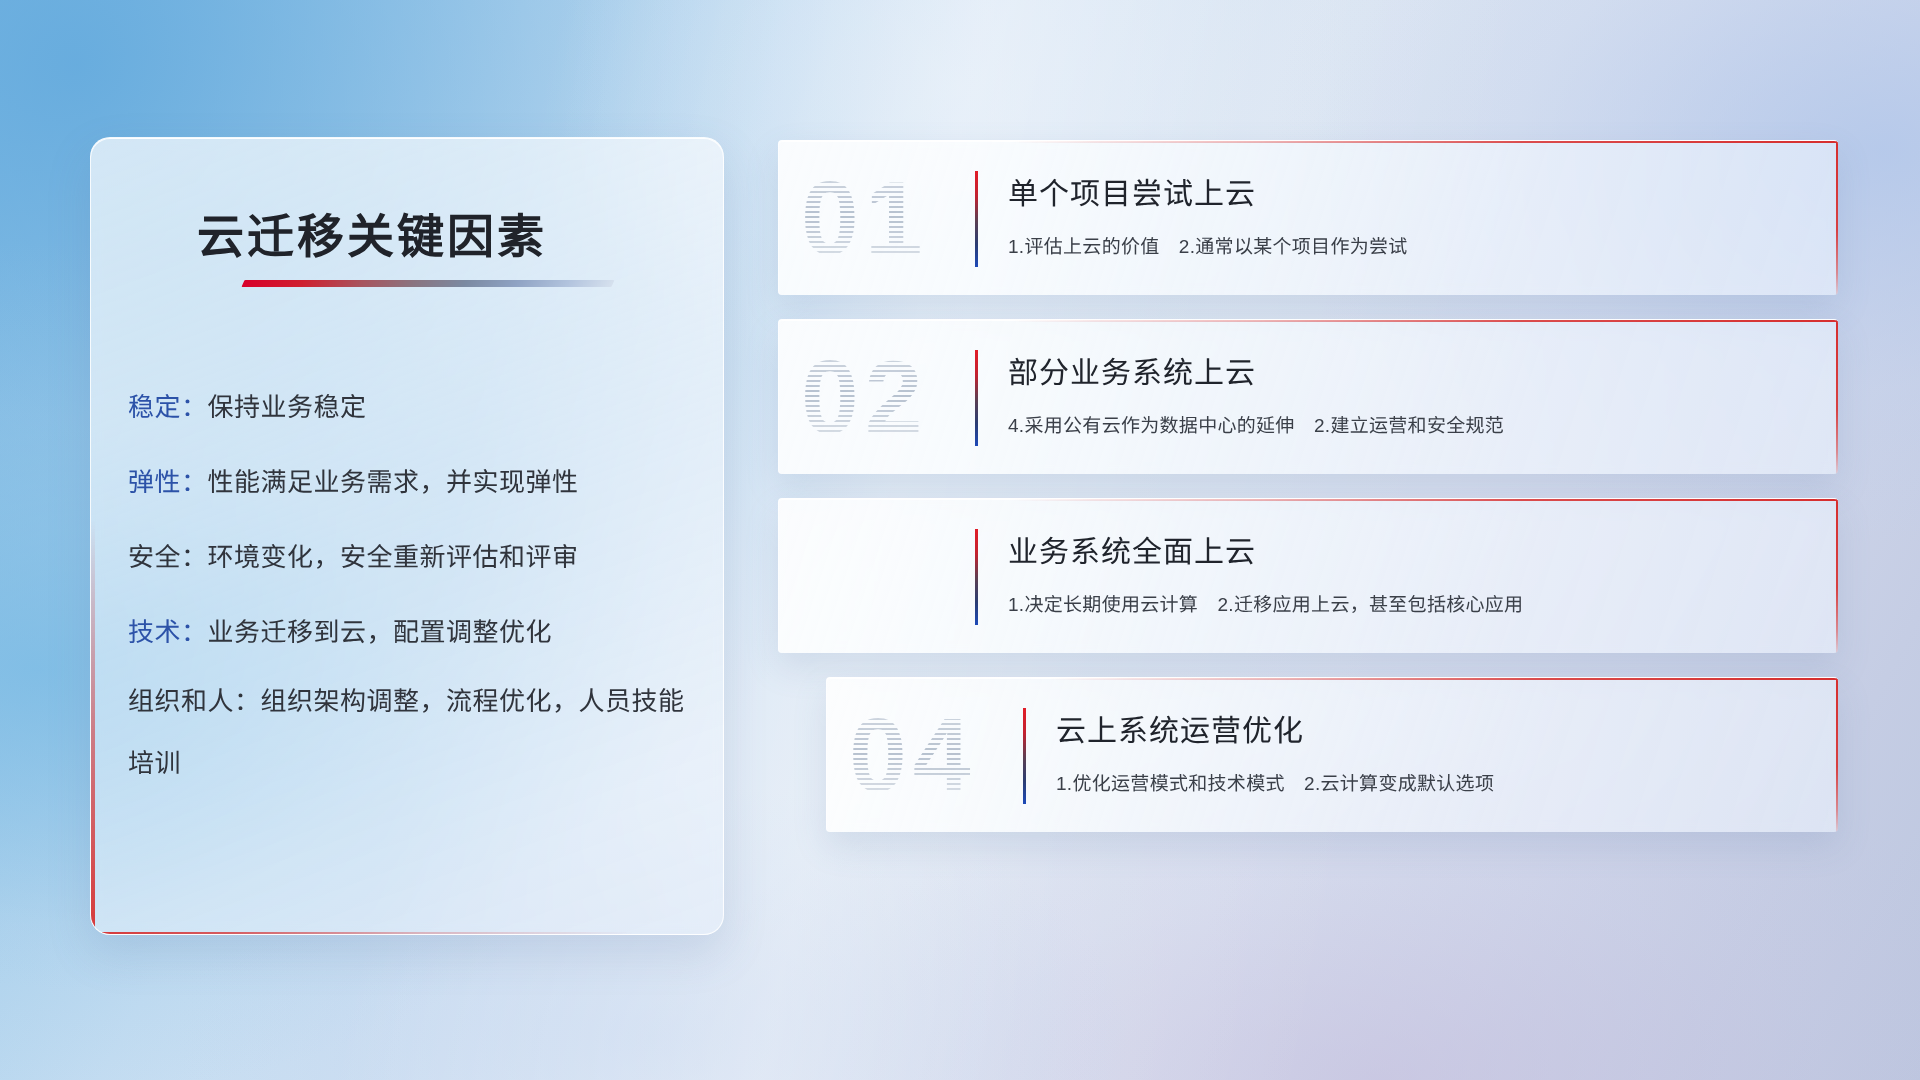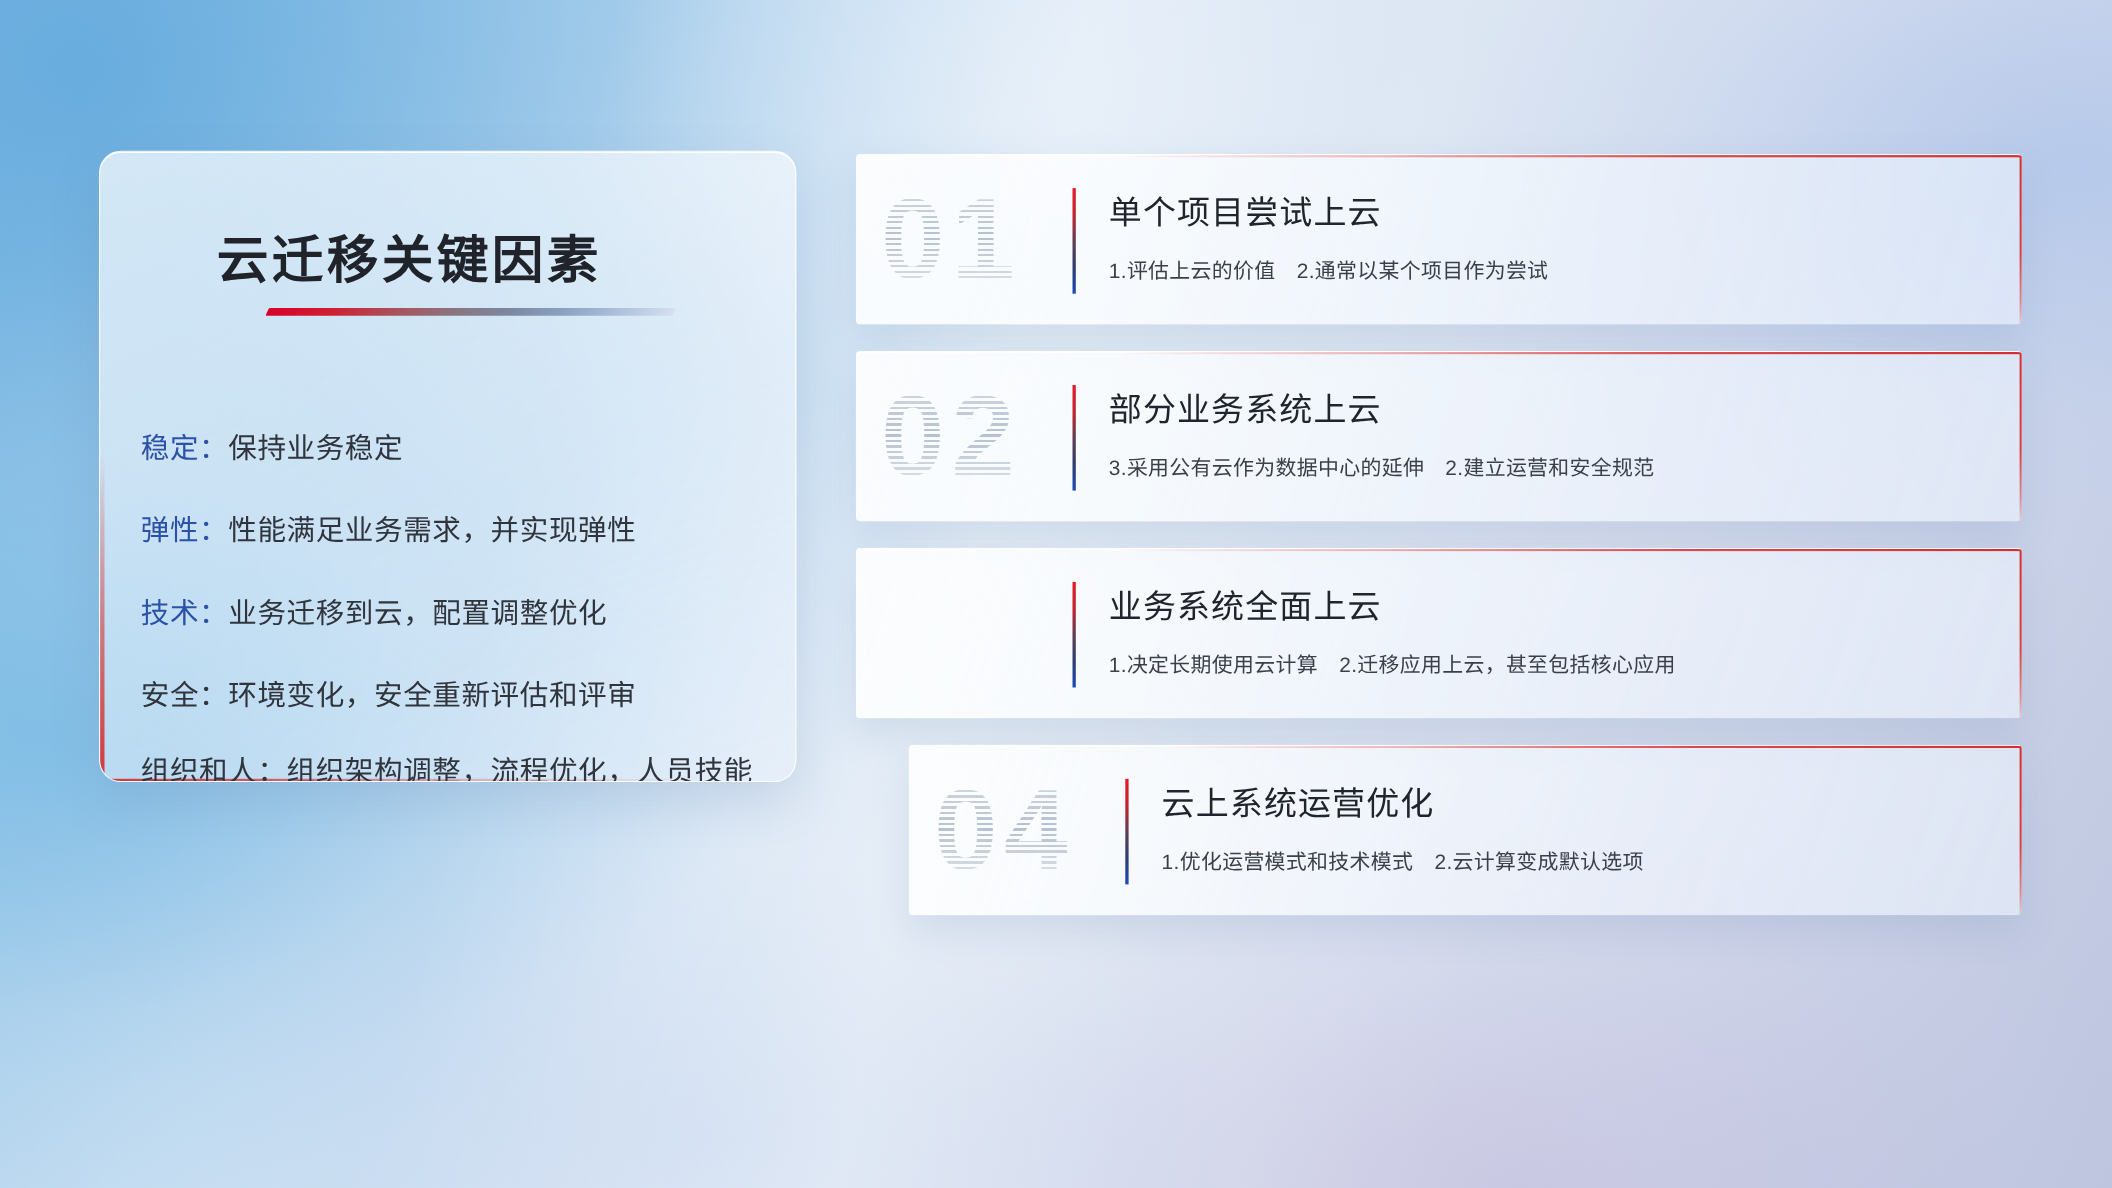--- a/index.html
+++ b/index.html
@@ -64,21 +64,21 @@
     inset: 0;
     display: block;
   }
 
   
   .left-panel {
     position: absolute;
     left: 90px;
     top: 137px;
     width: 634px;
-    height: 574px;
+    height: 798px;
     border-radius: 20px;
     background:
       linear-gradient(160deg,
         rgba(255,255,255,0.70) 0%,
         rgba(252,253,255,0.62) 26%,
         rgba(248,251,255,0.50) 52%,
         rgba(244,249,255,0.44) 76%,
         rgba(240,246,255,0.40) 100%);
     border: 1px solid rgba(255,255,255,0.85);
     box-shadow:
@@ -297,25 +297,25 @@
 
         <p class="factor-row">
           <span class="factor-key accent">稳定：</span><span class="factor-val">保持业务稳定</span>
         </p>
 
         <p class="factor-row">
           <span class="factor-key accent">弹性：</span><span class="factor-val">性能满足业务需求，并实现弹性</span>
         </p>
 
         <p class="factor-row">
+          <span class="factor-key plain">安全：</span><span class="factor-val">环境变化，安全重新评估和评审</span>
+        </p>
+
+        <p class="factor-row">
           <span class="factor-key accent">技术：</span><span class="factor-val">业务迁移到云，配置调整优化</span>
-        </p>
-
-        <p class="factor-row">
-          <span class="factor-key plain">安全：</span><span class="factor-val">环境变化，安全重新评估和评审</span>
         </p>
 
         <p class="factor-row wrap">
           <span class="factor-key plain">组织和人：</span><span class="factor-val">组织架构调整，流程优化，人员技能培训</span>
         </p>
 
       </div>
     </section>
 
     <section class="cards">
@@ -331,21 +331,21 @@
         </div>
       </article>
 
       <article class="card">
         <div class="card-edge-top"></div>
         <div class="card-edge-right"></div>
         <div class="ghost-num">02</div>
         <div class="card-bar"></div>
         <div class="card-body">
           <h2 class="card-title">部分业务系统上云</h2>
-          <p class="card-sub">3.采用公有云作为数据中心的延伸　2.建立运营和安全规范</p>
+          <p class="card-sub">4.采用公有云作为数据中心的延伸　2.建立运营和安全规范</p>
         </div>
       </article>
 
       <article class="card">
         <div class="card-edge-top"></div>
         <div class="card-edge-right"></div>
         <div class="card-bar"></div>
         <div class="card-body">
           <h2 class="card-title">业务系统全面上云</h2>
           <p class="card-sub">1.决定长期使用云计算　2.迁移应用上云，甚至包括核心应用</p>

